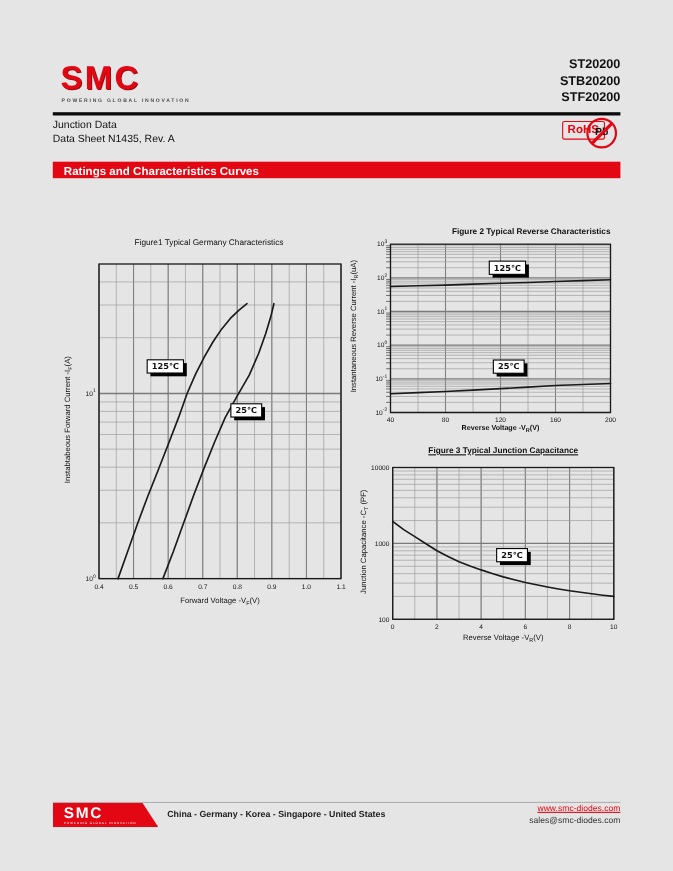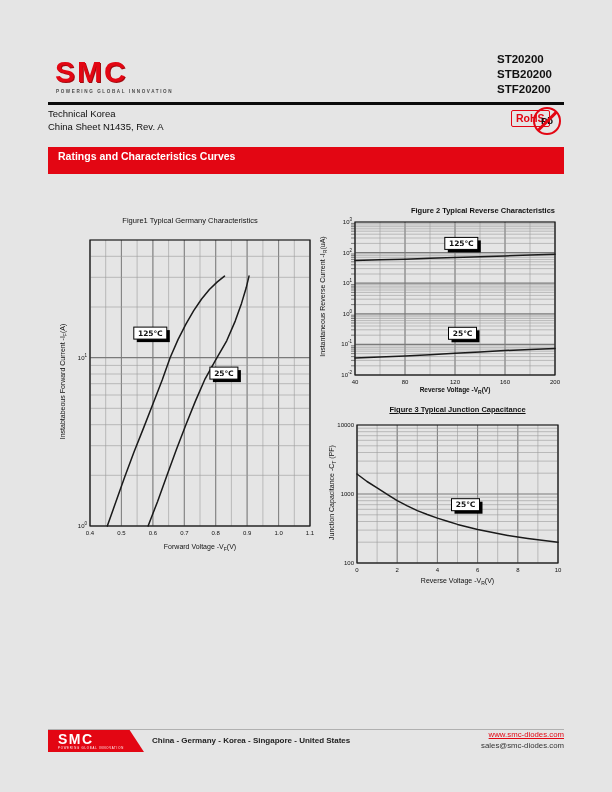--- a/index.html
+++ b/index.html
@@ -4,31 +4,31 @@
 <style>
   html,body{margin:0;padding:0;background:#888;}
   .page{position:relative;width:612px;height:792px;background:#e5e5e5;margin:0 auto;
         font-family:"Liberation Sans", sans-serif;color:#111;overflow:hidden;}
   .abs{position:absolute;}
 
   
   .logo-main{left:55px;top:57px;font-size:30px;font-weight:800;letter-spacing:2px;
              color:#e30613;line-height:30px;text-shadow:1px 1px 0 #9e0a0f;}
   .logo-tag{left:56px;top:89px;font-size:4.6px;letter-spacing:1.6px;font-weight:bold;color:#4a4a4a;}
-  .partnums{right:60px;top:52px;text-align:left;font-weight:bold;font-size:11.5px;line-height:15px;}
+  .partnums{right:48px;top:52px;text-align:right;font-weight:bold;font-size:11.5px;line-height:15px;}
   .hrule{left:48px;top:102px;width:516px;height:2.5px;background:#0a0a0a;}
   .docinfo{left:48px;top:107px;font-size:9.5px;line-height:13px;}
   .rohs{left:487px;top:110px;border:1.8px solid #e30613;color:#e30613;font-weight:bold;
         font-size:10.5px;line-height:15px;padding:0 4px;border-radius:2px;margin-left:24px;}
   .pb{left:533px;top:107px;width:24px;height:24px;border:2.5px solid #e30613;border-radius:50%;}
   .pb-txt{position:absolute;left:0;top:0;width:24px;height:24px;text-align:center;
           font-weight:bold;font-size:9.5px;line-height:24px;color:#111;}
   .pb-slash{position:absolute;left:-1px;top:10.5px;width:26px;height:3.2px;background:#e30613;
             transform:rotate(-45deg);}
-  .banner{left:48px;top:147px;width:516px;height:27px;background:#e30613;color:#fff;
+  .banner{left:48px;top:147px;width:516px;height:15px;background:#e30613;color:#fff;
           font-weight:bold;font-size:10.5px;line-height:19px;padding-left:10px;box-sizing:border-box;}
 
   
   .ctitle{font-size:7.5px;text-align:center;}
   .bold{font-weight:bold;}
   .axlab{font-size:7px;text-align:center;color:#111;}
   .axlab .sub, .ctext .sub{font-size:5px;position:relative;top:1.5px;}
   .ylab{transform:rotate(-90deg);}
   svg{position:absolute;overflow:visible;}
 
@@ -52,22 +52,22 @@
 
   <div class="abs partnums">
     <div>ST20200</div>
     <div>STB20200</div>
     <div>STF20200</div>
   </div>
 
   <div class="abs hrule"></div>
 
   <div class="abs docinfo">
-    <div>Technical Korea</div>
-    <div>China Sheet N1435, Rev. A</div>
+    <div>Junction Data</div>
+    <div>Data Sheet N1435, Rev. A</div>
   </div>
 
   <div class="abs rohs">RoHS</div>
   <div class="abs pb">
     <span class="pb-txt">Pb</span>
     <span class="pb-slash"></span>
   </div>
 
   <div class="abs banner">Ratings and Characteristics Curves</div>
 

